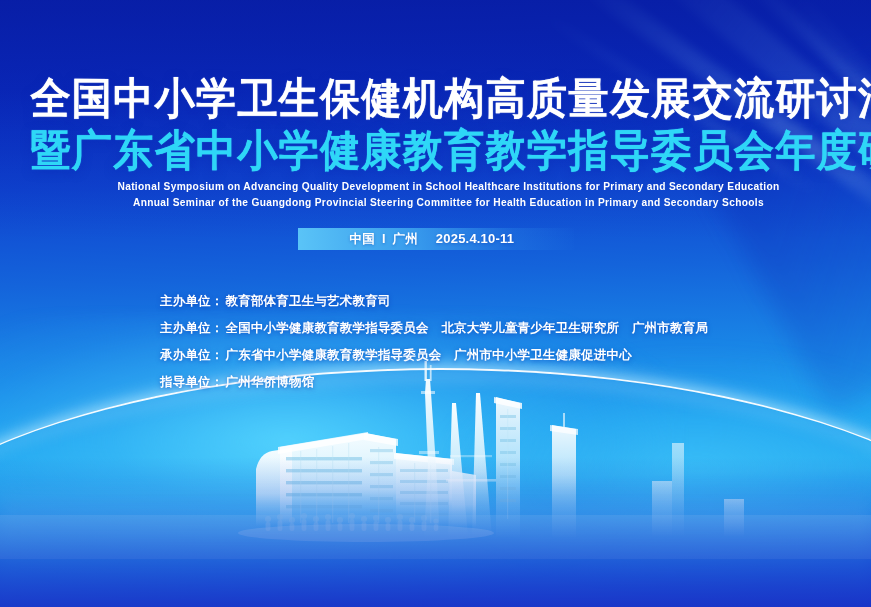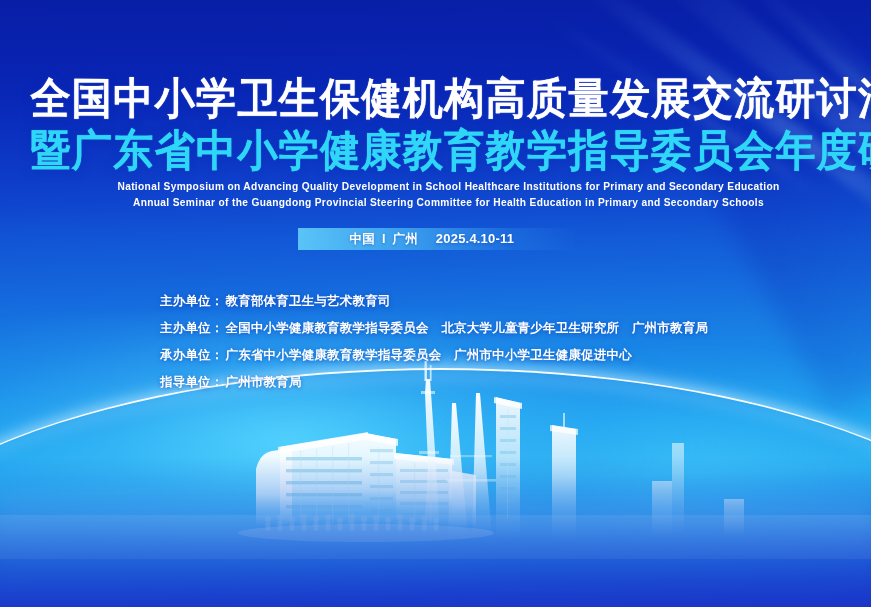--- a/index.html
+++ b/index.html
@@ -470,17 +470,17 @@
     <span class="org-row">
       <span class="lbl">主办单位：</span><span class="val">教育部体育卫生与艺术教育司</span>
     </span>
     <span class="org-row">
       <span class="lbl">主办单位：</span><span class="val">全国中小学健康教育教学指导委员会　北京大学儿童青少年卫生研究所　广州市教育局</span>
     </span>
     <span class="org-row">
       <span class="lbl">承办单位：</span><span class="val">广东省中小学健康教育教学指导委员会　广州市中小学卫生健康促进中心</span>
     </span>
     <span class="org-row">
-      <span class="lbl">指导单位：</span><span class="val">广州市教育局</span>
+      <span class="lbl">指导单位：</span><span class="val">广州华侨博物馆</span>
     </span>
   </div>
 
 </div>
 
 </body></html>

